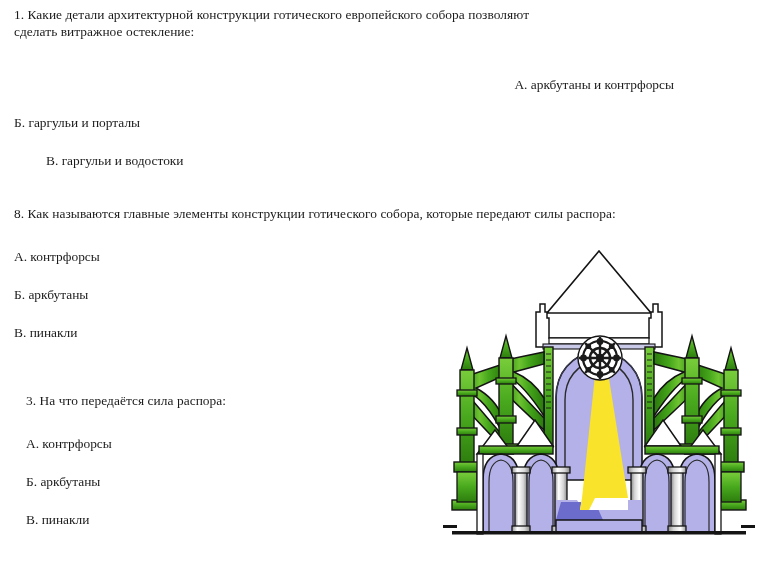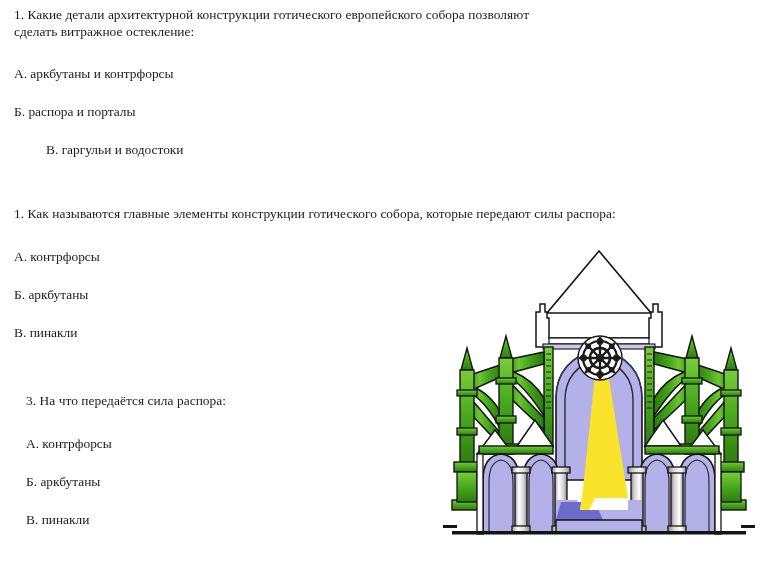--- a/index.html
+++ b/index.html
@@ -42,21 +42,21 @@
   }
   .opt {
     font-size: 13.4px;
     line-height: 17px;
     margin: 0;
   }
 
   
   #q1 { position: absolute; left: 0; top: 0; width: 660px; }
   #q1 .q-stem { }
-  #q1 .o1 { margin-top: 25px; }
+  #q1 .o1 { margin-top: 36px; text-align: right; }
   #q1 .o2 { margin-top: 21px; }
   #q1 .o3 { margin-top: 21px; margin-left: 32px; }
 
   #q2 { position: absolute; left: 0; top: 199px; width: 660px; }
   #q2 .o1 { margin-top: 26px; }
   #q2 .o2 { margin-top: 21px; }
   #q2 .o3 { margin-top: 21px; }
 
   #q3 { position: absolute; left: 12px; top: 386px; width: 660px; }
   #q3 .o1 { margin-top: 26px; }
@@ -77,26 +77,26 @@
 <body>
 
 <div id="page">
 
   <div class="quiz">
 
     <div class="q-block" id="q1">
       <p class="q-stem">1. Какие детали архитектурной конструкции готического европейского собора позволяют
 сделать витражное остекление:</p>
       <p class="opt o1">А. аркбутаны и контрфорсы</p>
-      <p class="opt o2">Б. распора и порталы</p>
+      <p class="opt o2">Б. гаргульи и порталы</p>
       <p class="opt o3">В. гаргульи и водостоки</p>
     </div>
 
     <div class="q-block" id="q2">
-      <p class="q-stem">1. Как называются главные элементы конструкции готического собора, которые передают силы распора:</p>
+      <p class="q-stem">8. Как называются главные элементы конструкции готического собора, которые передают силы распора:</p>
       <p class="opt o1">А. контрфорсы</p>
       <p class="opt o2">Б. аркбутаны</p>
       <p class="opt o3">В. пинакли</p>
     </div>
 
     <div class="q-block" id="q3">
       <p class="q-stem">3. На что передаётся сила распора:</p>
       <p class="opt o1">А. контрфорсы</p>
       <p class="opt o2">Б. аркбутаны</p>
       <p class="opt o3">В. пинакли</p>

